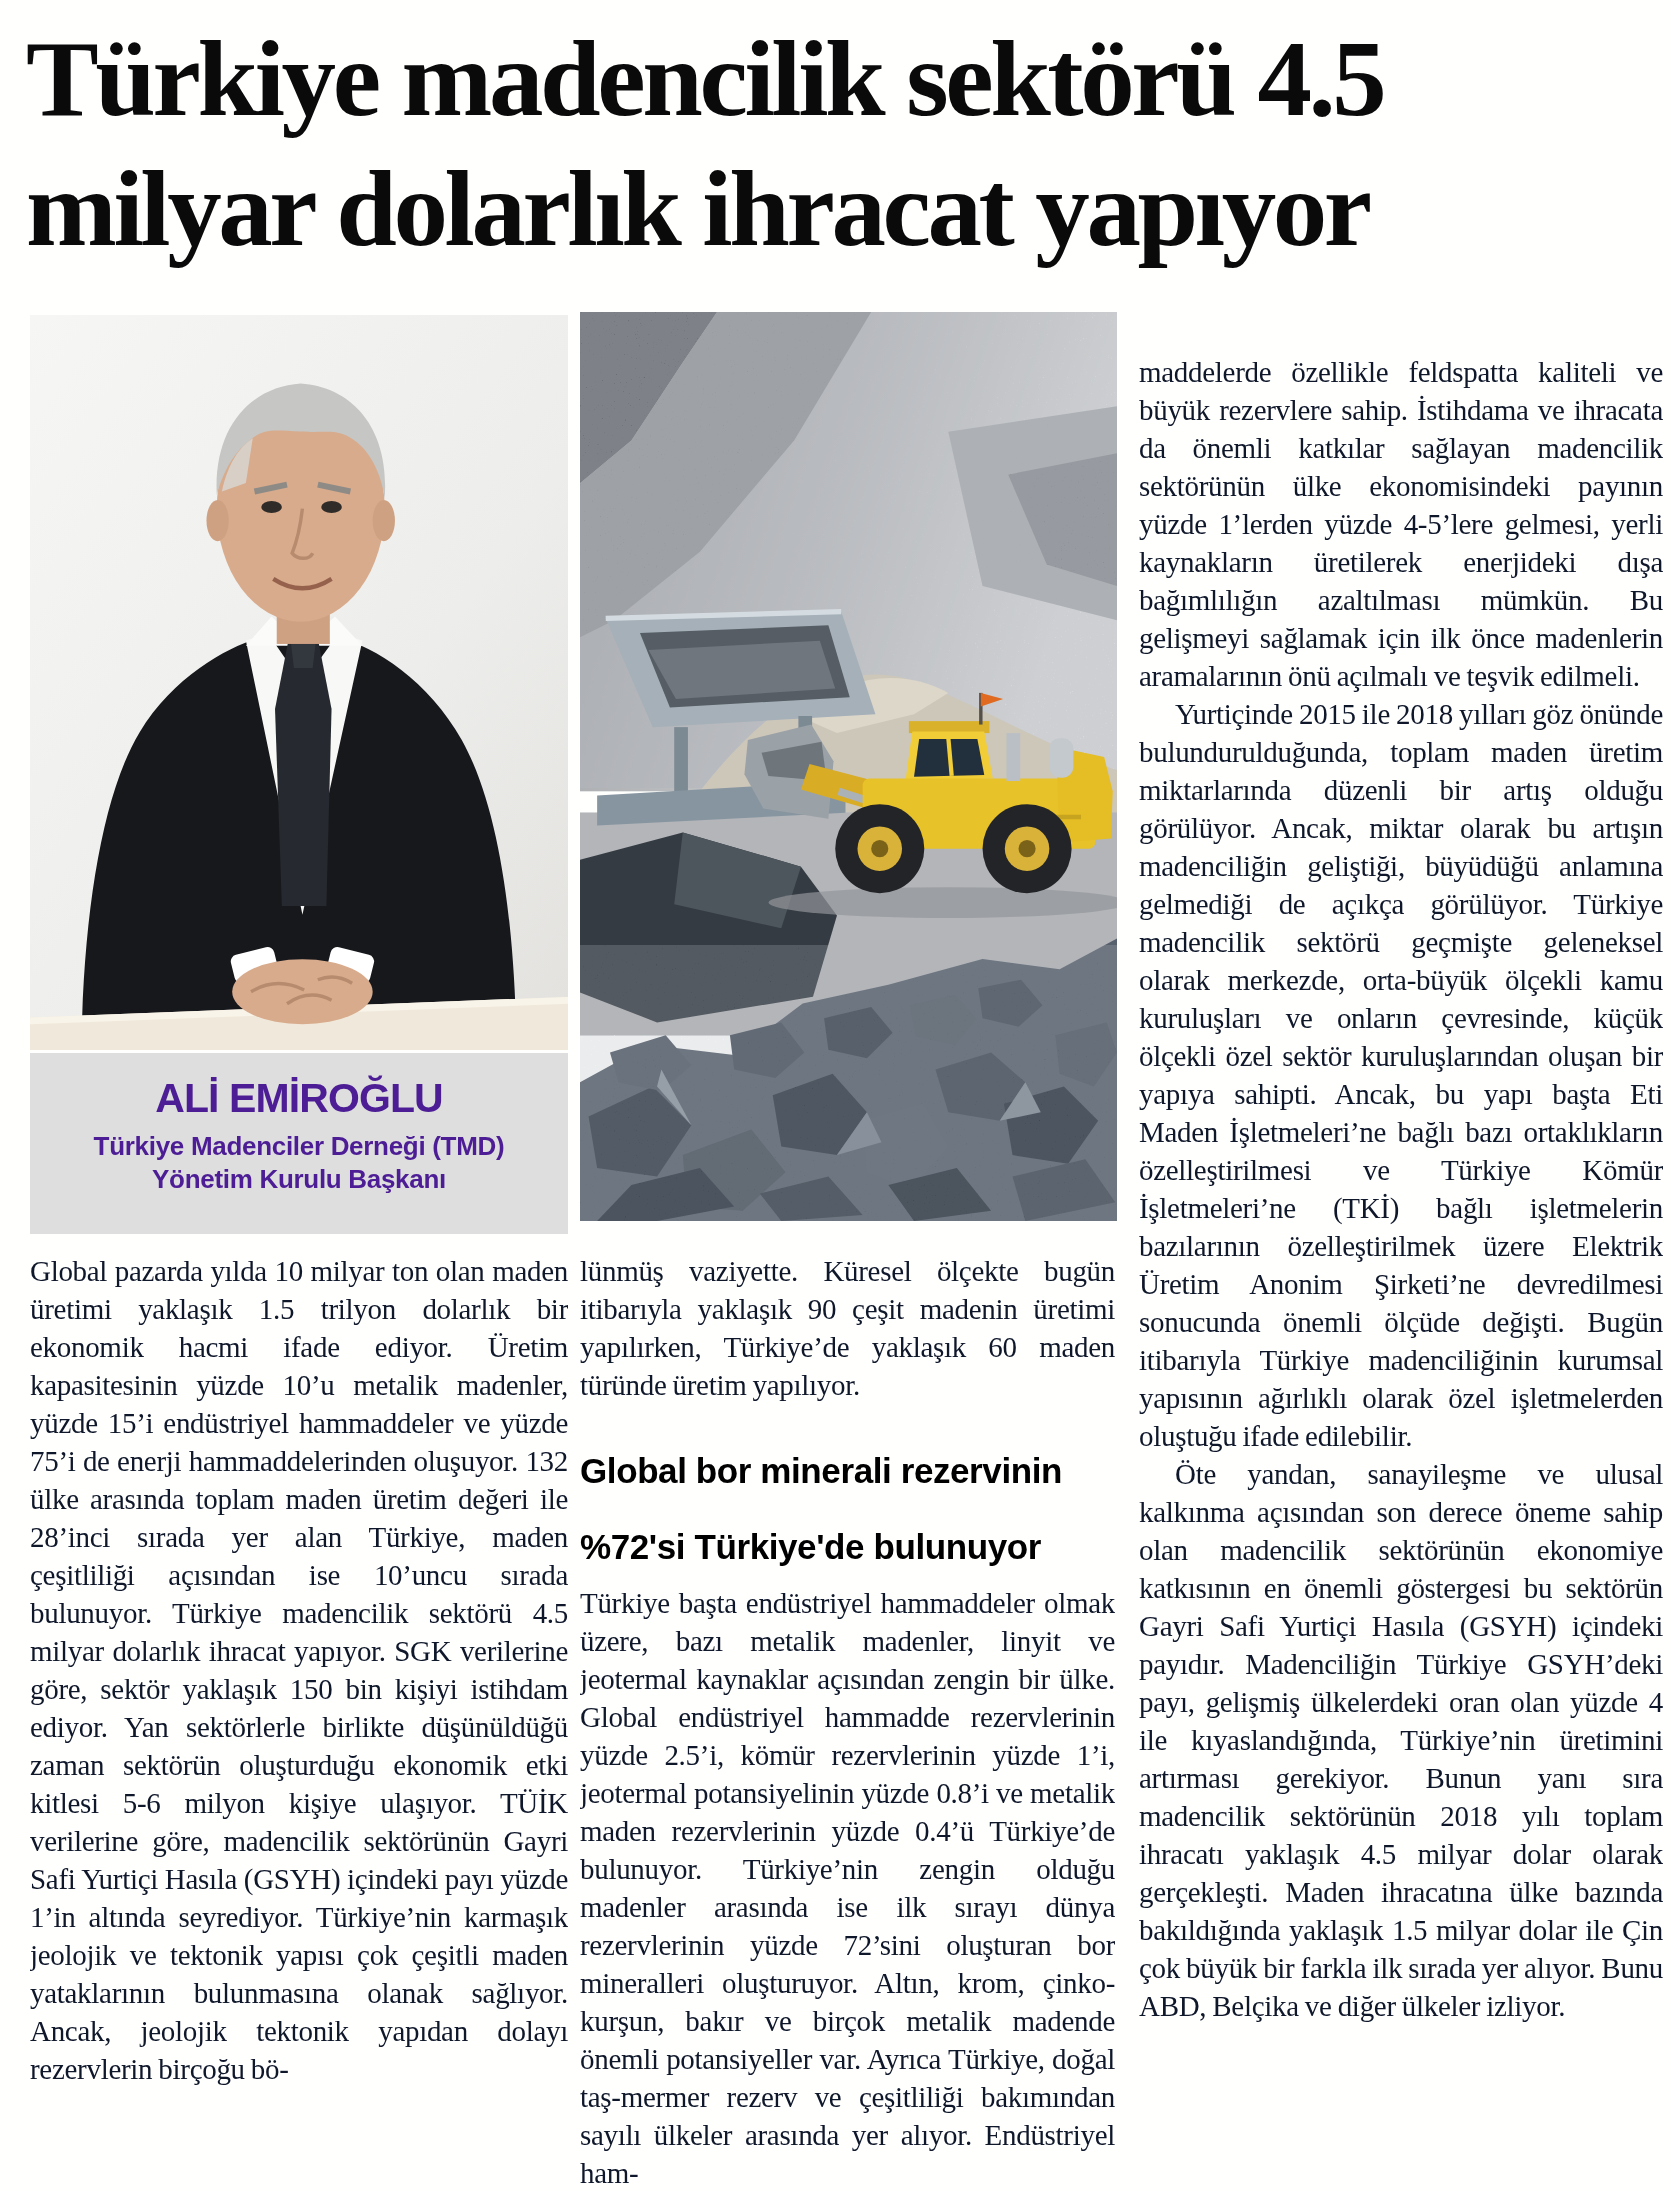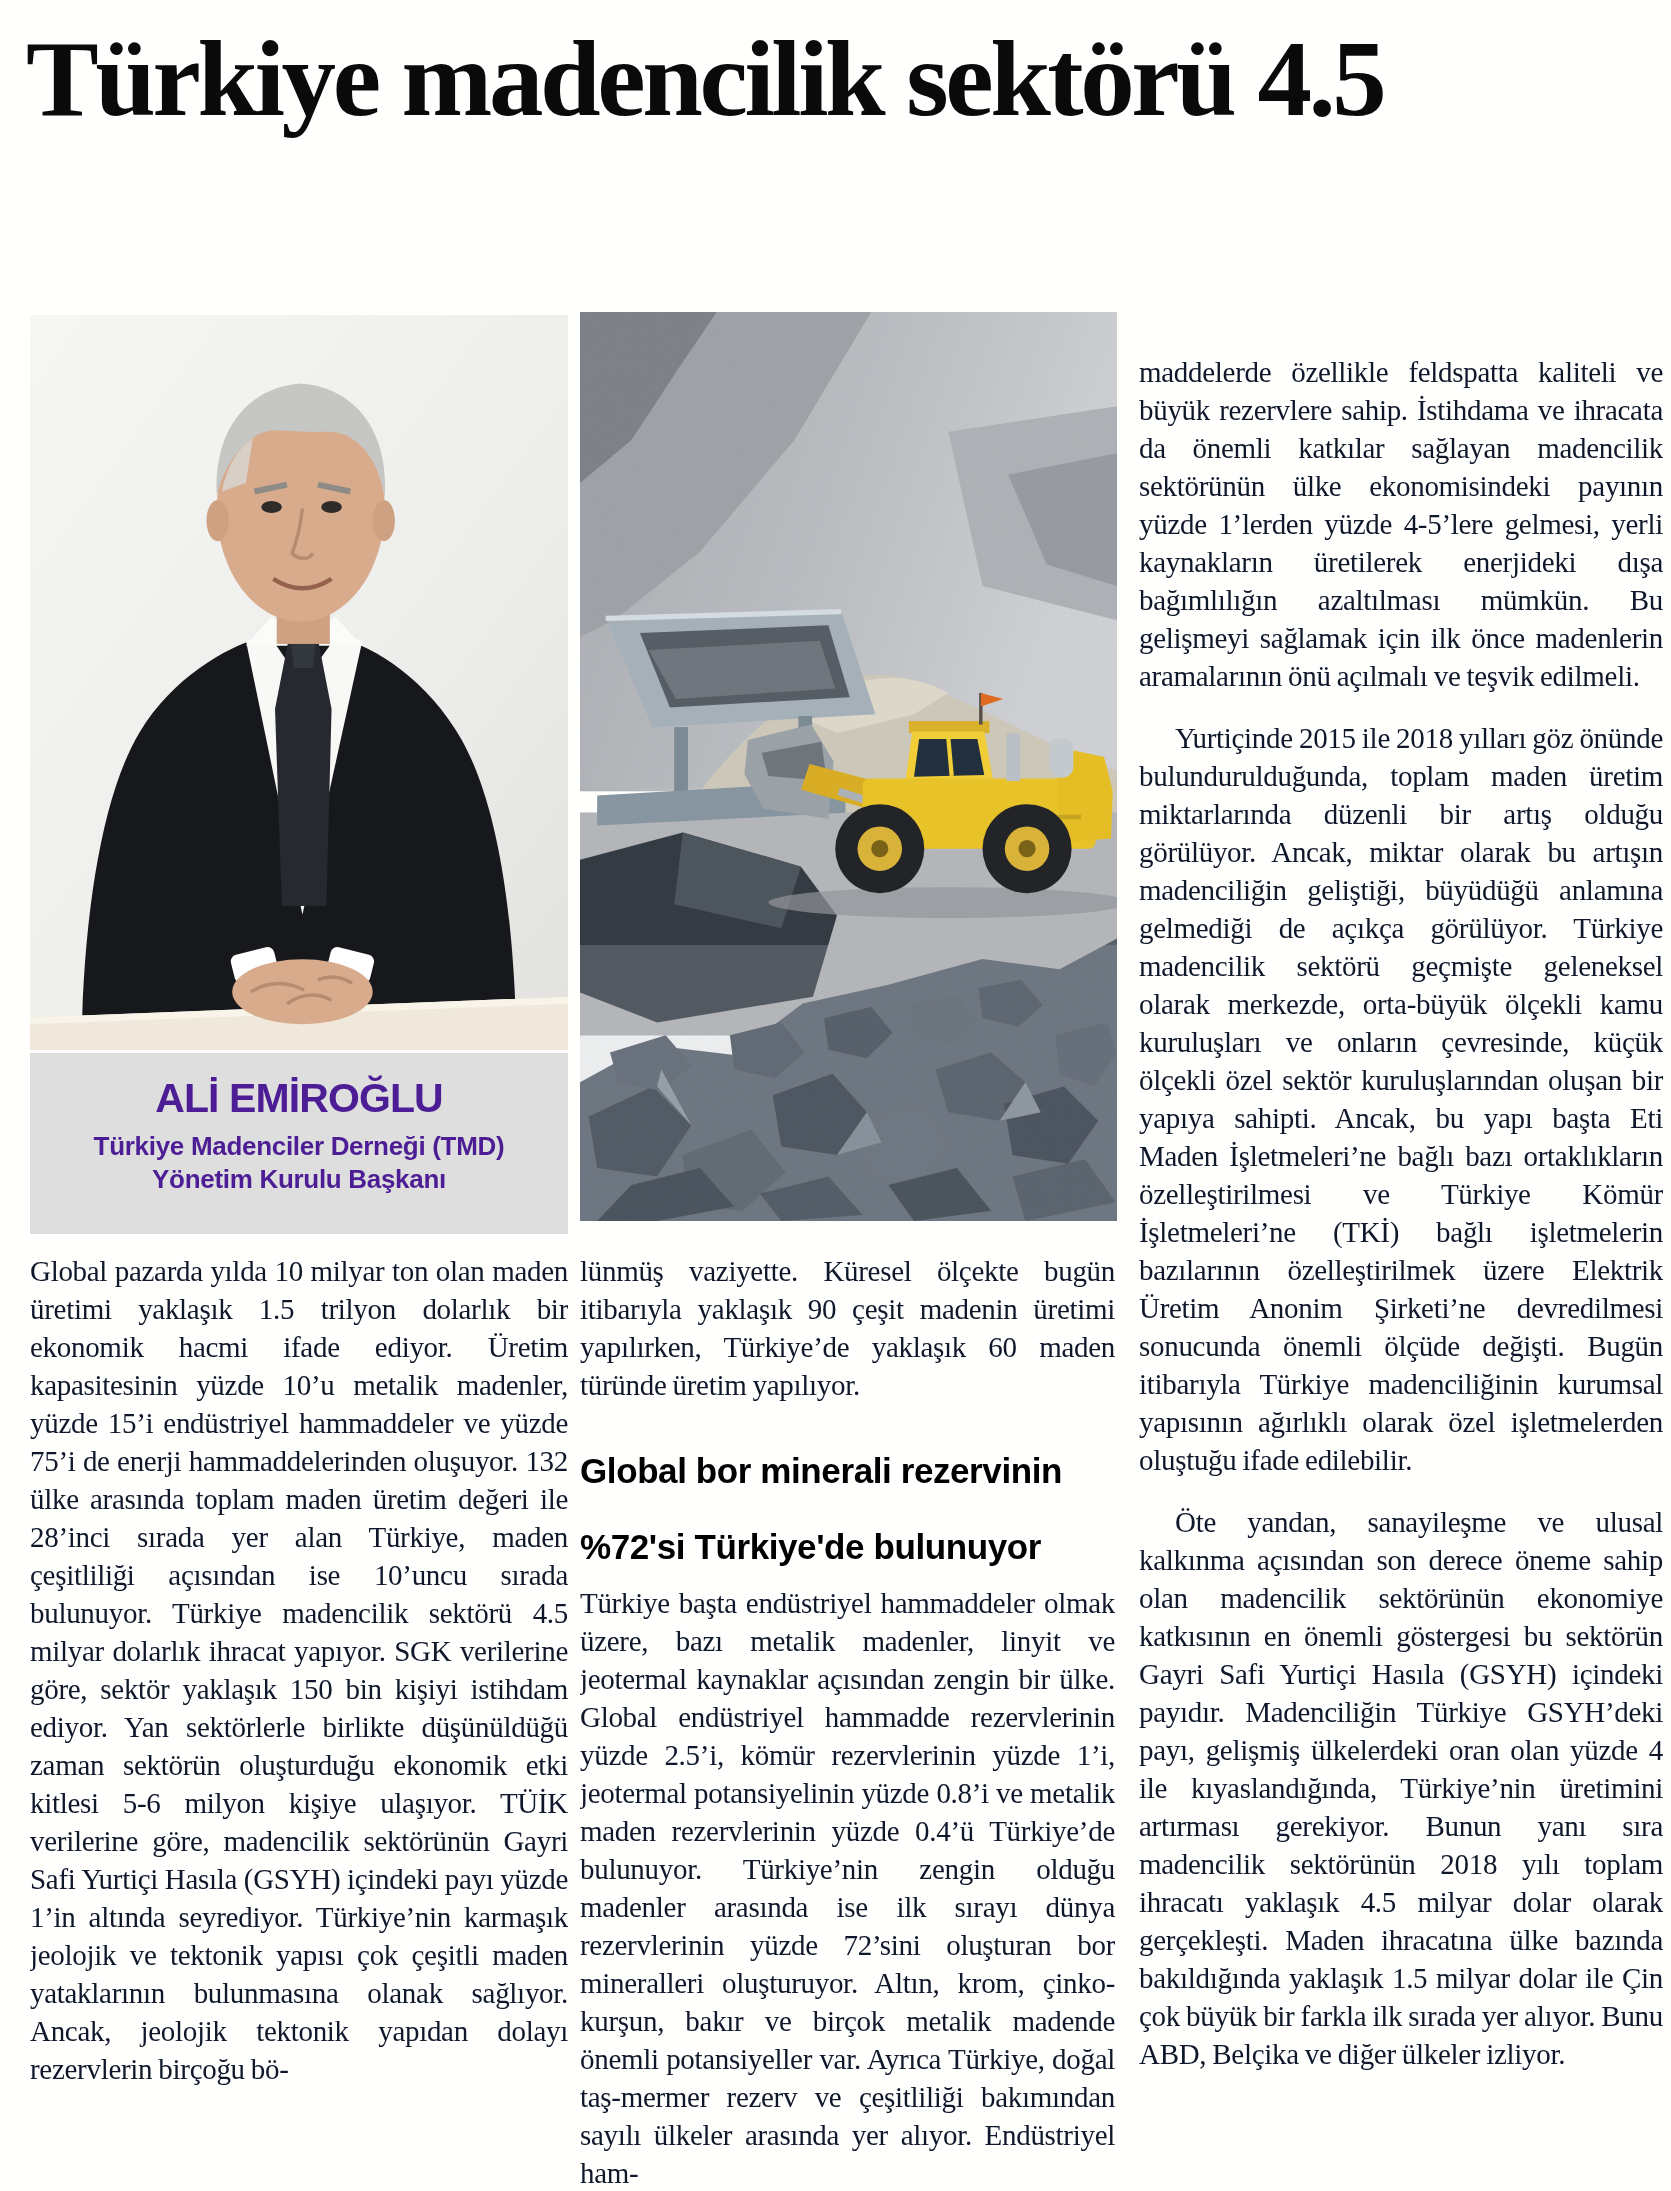--- a/index.html
+++ b/index.html
@@ -13,21 +13,21 @@
     font-family:"Liberation Serif","DejaVu Serif",serif;
     font-weight:700;font-size:109px;line-height:130px;letter-spacing:-3.4px;color:#0a0a0b;
   }
   .headline .hl-line{display:block;white-space:nowrap;}
   
   .col{position:absolute;text-align:justify;}
   .col p{
     margin:0;font-size:29px;line-height:38px;letter-spacing:-0.3px;
     word-spacing:-0.9px;color:#0f172a;
   }
-  .col p.indent{text-indent:36px;margin-top:24px;}
+  .col p.indent{text-indent:36px;}
   .col-left-body {left:30px;  top:1252px;width:538px;height:935px;overflow:hidden;}
   .col-mid-body  {left:580px; top:1252px;width:535px;height:935px;overflow:hidden;}
   .col-right-body{left:1139px;top:353px;  width:524px;height:1823px;overflow:hidden;}
   
   .subhead{
     margin:45px 0 15.4px 0;
     font-family:"Liberation Sans","DejaVu Sans",sans-serif;
     font-weight:800;font-size:35px;line-height:44px;letter-spacing:-0.4px;color:#000;
     text-align:left;
   }
@@ -50,20 +50,21 @@
     font-weight:700;font-size:26px;line-height:33px;margin:8.6px 0 0 0;letter-spacing:-0.3px;
   }
 </style>
 </head>
 <body>
 
 <div class="page">
 
   <h1 class="headline">
     <span class="hl-line">Türkiye madencilik sektörü 4.5</span>
+    <span class="hl-line">milyar dolarlık ihracat yapıyor</span>
   </h1>
 
   <figure class="portrait-fig" aria-label="Ali Emiroğlu portre fotoğrafı">
     <svg viewBox="0 0 628 858" preserveAspectRatio="none">
       <defs>
         <linearGradient id="pbg" x1="0" y1="0" x2="1" y2="1">
           <stop offset="0" stop-color="#f6f6f4"></stop>
           <stop offset="0.6" stop-color="#ededeb"></stop>
           <stop offset="1" stop-color="#e2e1de"></stop>
         </linearGradient>

